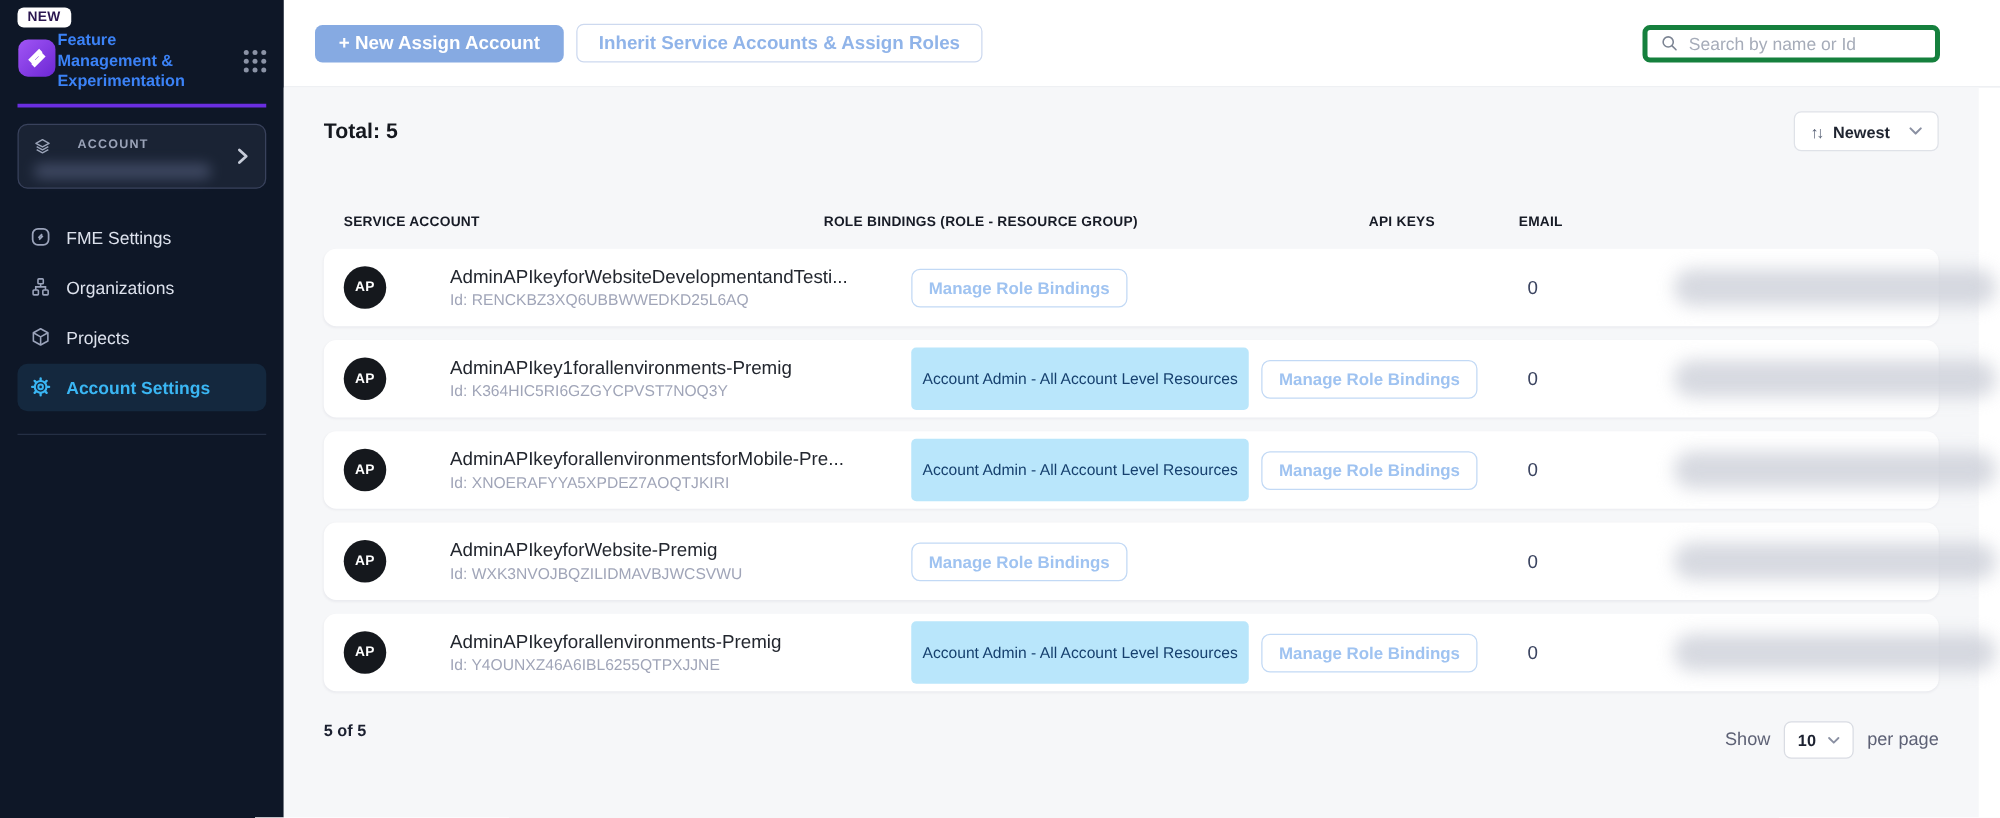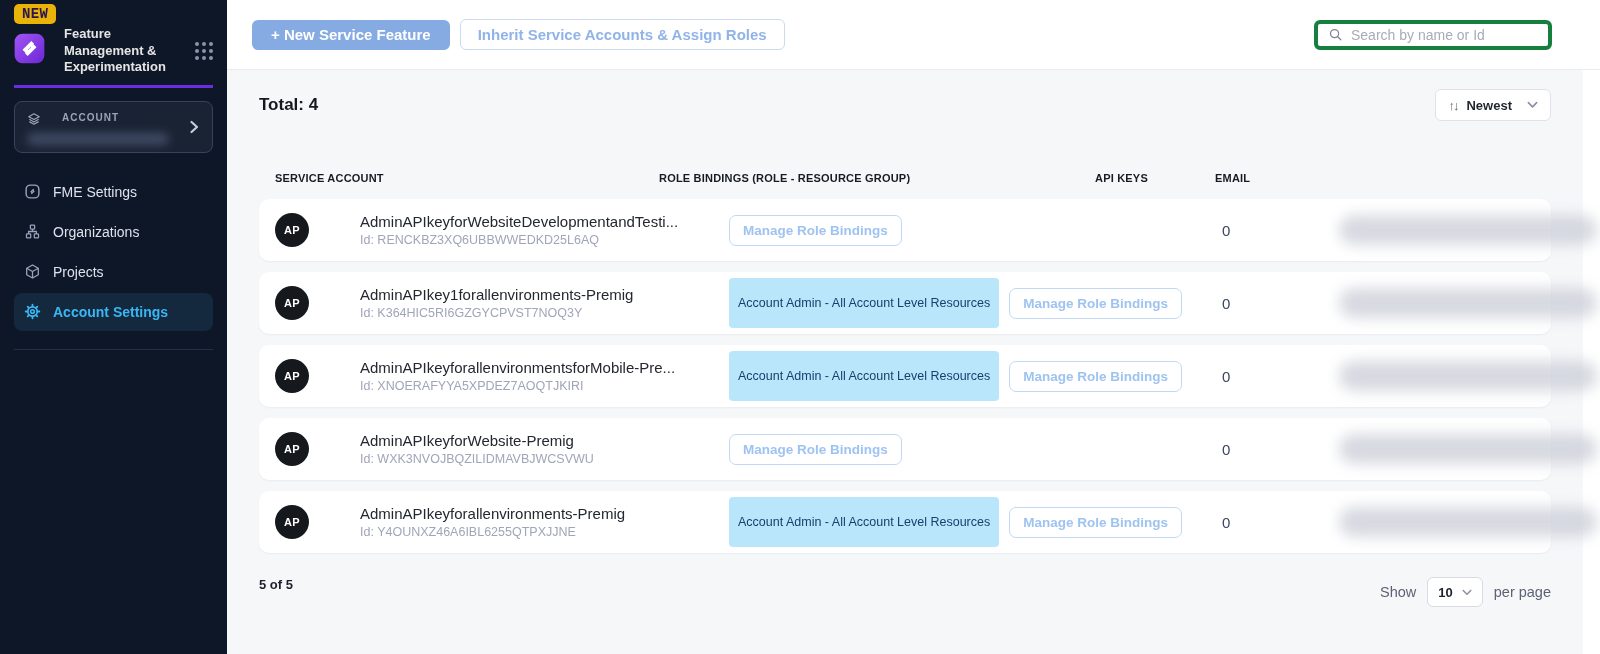--- a/index.html
+++ b/index.html
@@ -2,24 +2,24 @@
 <html><head>
 <meta charset="utf-8">
 <style>
   * { margin:0; padding:0; box-sizing:border-box; }
   html,body { width:1600px; height:654px; font-family:"Liberation Sans",sans-serif; background:#fff; overflow:hidden; }
   .app { display:flex; width:1600px; height:654px; }
 
   
   .sidebar { width:227px; flex-shrink:0; background:#0e1727; color:#dde2ed; position:relative; }
   .side-header { padding:4px 14px 0 14px; position:relative; }
-  .new-badge { display:inline-block; background:#eab308; color:#2a1650; font-size:14px; font-weight:700; padding:2px 8px; border-radius:5px; letter-spacing:.3px;font-family:Liberation Mono, monospace; }
+  .new-badge { display:inline-block; background:#ffffff; color:#2a1650; font-size:11px; font-weight:700; padding:2px 8px; border-radius:5px; letter-spacing:.3px; }
   .brand-row { display:flex; align-items:flex-start; margin-top:2px; }
   .brand-logo { width:31px; height:31px; margin-top:7px; flex-shrink:0; }
-  .brand-title { font-size:13px; font-weight:700; color:#e5e5e5; line-height:16.5px; margin-left:19px; width:108px; }
+  .brand-title { font-size:13px; font-weight:700; color:#3b82f6; line-height:16.5px; margin-left:1px; width:108px; }
   .grid-icon { margin-left:auto; margin-top:16px; display:grid; grid-template-columns:repeat(3,4px); grid-gap:3px; }
   .grid-icon i { width:4px; height:4px; border-radius:50%; background:#8b93a6; }
   .purple-rule { height:3px; background:#6a2ee0; margin:9px 14px 0 14px; }
   .account-card { margin:13px 14px 0 14px; background:#1a2334; border:1px solid #39425c; border-radius:8px; padding:10px 12px; position:relative; height:52px; cursor:pointer; }
   .account-row { display:flex; align-items:flex-start; gap:21px; }
   .account-label { font-size:10px; font-weight:700; letter-spacing:1px; color:#9aa3b8; }
   .account-name-blur { margin-top:7px; width:142px; height:12px; border-radius:7px; background:#4a5470; filter:blur(5px); opacity:.8; }
   .account-chevron { position:absolute; right:12px; top:50%; transform:translateY(-50%); }
   .nav { margin-top:20px; }
   .nav-item { display:flex; align-items:center; gap:12px; height:38px; margin:2px 14px; padding-left:10px; border-radius:8px; font-size:14px; font-weight:500; color:#dde2ed; cursor:pointer; }
@@ -159,34 +159,34 @@
         </svg>
         <span>Account Settings</span>
       </div>
     </nav>
     <div class="side-divider"></div>
   </aside>
 
   <div class="main">
 
     <div class="toolbar">
-      <button class="btn-primary">+ New Service Feature</button>
+      <button class="btn-primary">+ New Assign Account</button>
       <button class="btn-secondary">Inherit Service Accounts &amp; Assign Roles</button>
       <div class="search-box">
         <svg width="15" height="15" viewBox="0 0 24 24">
           <circle cx="10.5" cy="10.5" r="6.5" fill="none" stroke="#7c8493" stroke-width="2"></circle>
           <line x1="15.5" y1="15.5" x2="20.5" y2="20.5" stroke="#7c8493" stroke-width="2" stroke-linecap="round"></line>
         </svg>
         <input placeholder="Search by name or Id" style="">
       </div>
     </div>
 
     <div class="content">
       <div class="total-row">
-        <div class="total-label">Total: 4</div>
+        <div class="total-label">Total: 5</div>
         <div class="sort-dropdown">
           <span class="sort-arrows">↑↓</span>
           <span class="sort-label">Newest</span>
           <svg width="11" height="8" viewBox="0 0 12 8">
             <path d="M1.5 1.5 L6 6 L10.5 1.5" fill="none" stroke="#8a90a2" stroke-width="1.8" stroke-linecap="round" stroke-linejoin="round"></path>
           </svg>
         </div>
       </div>
 
       <div class="table-header">

